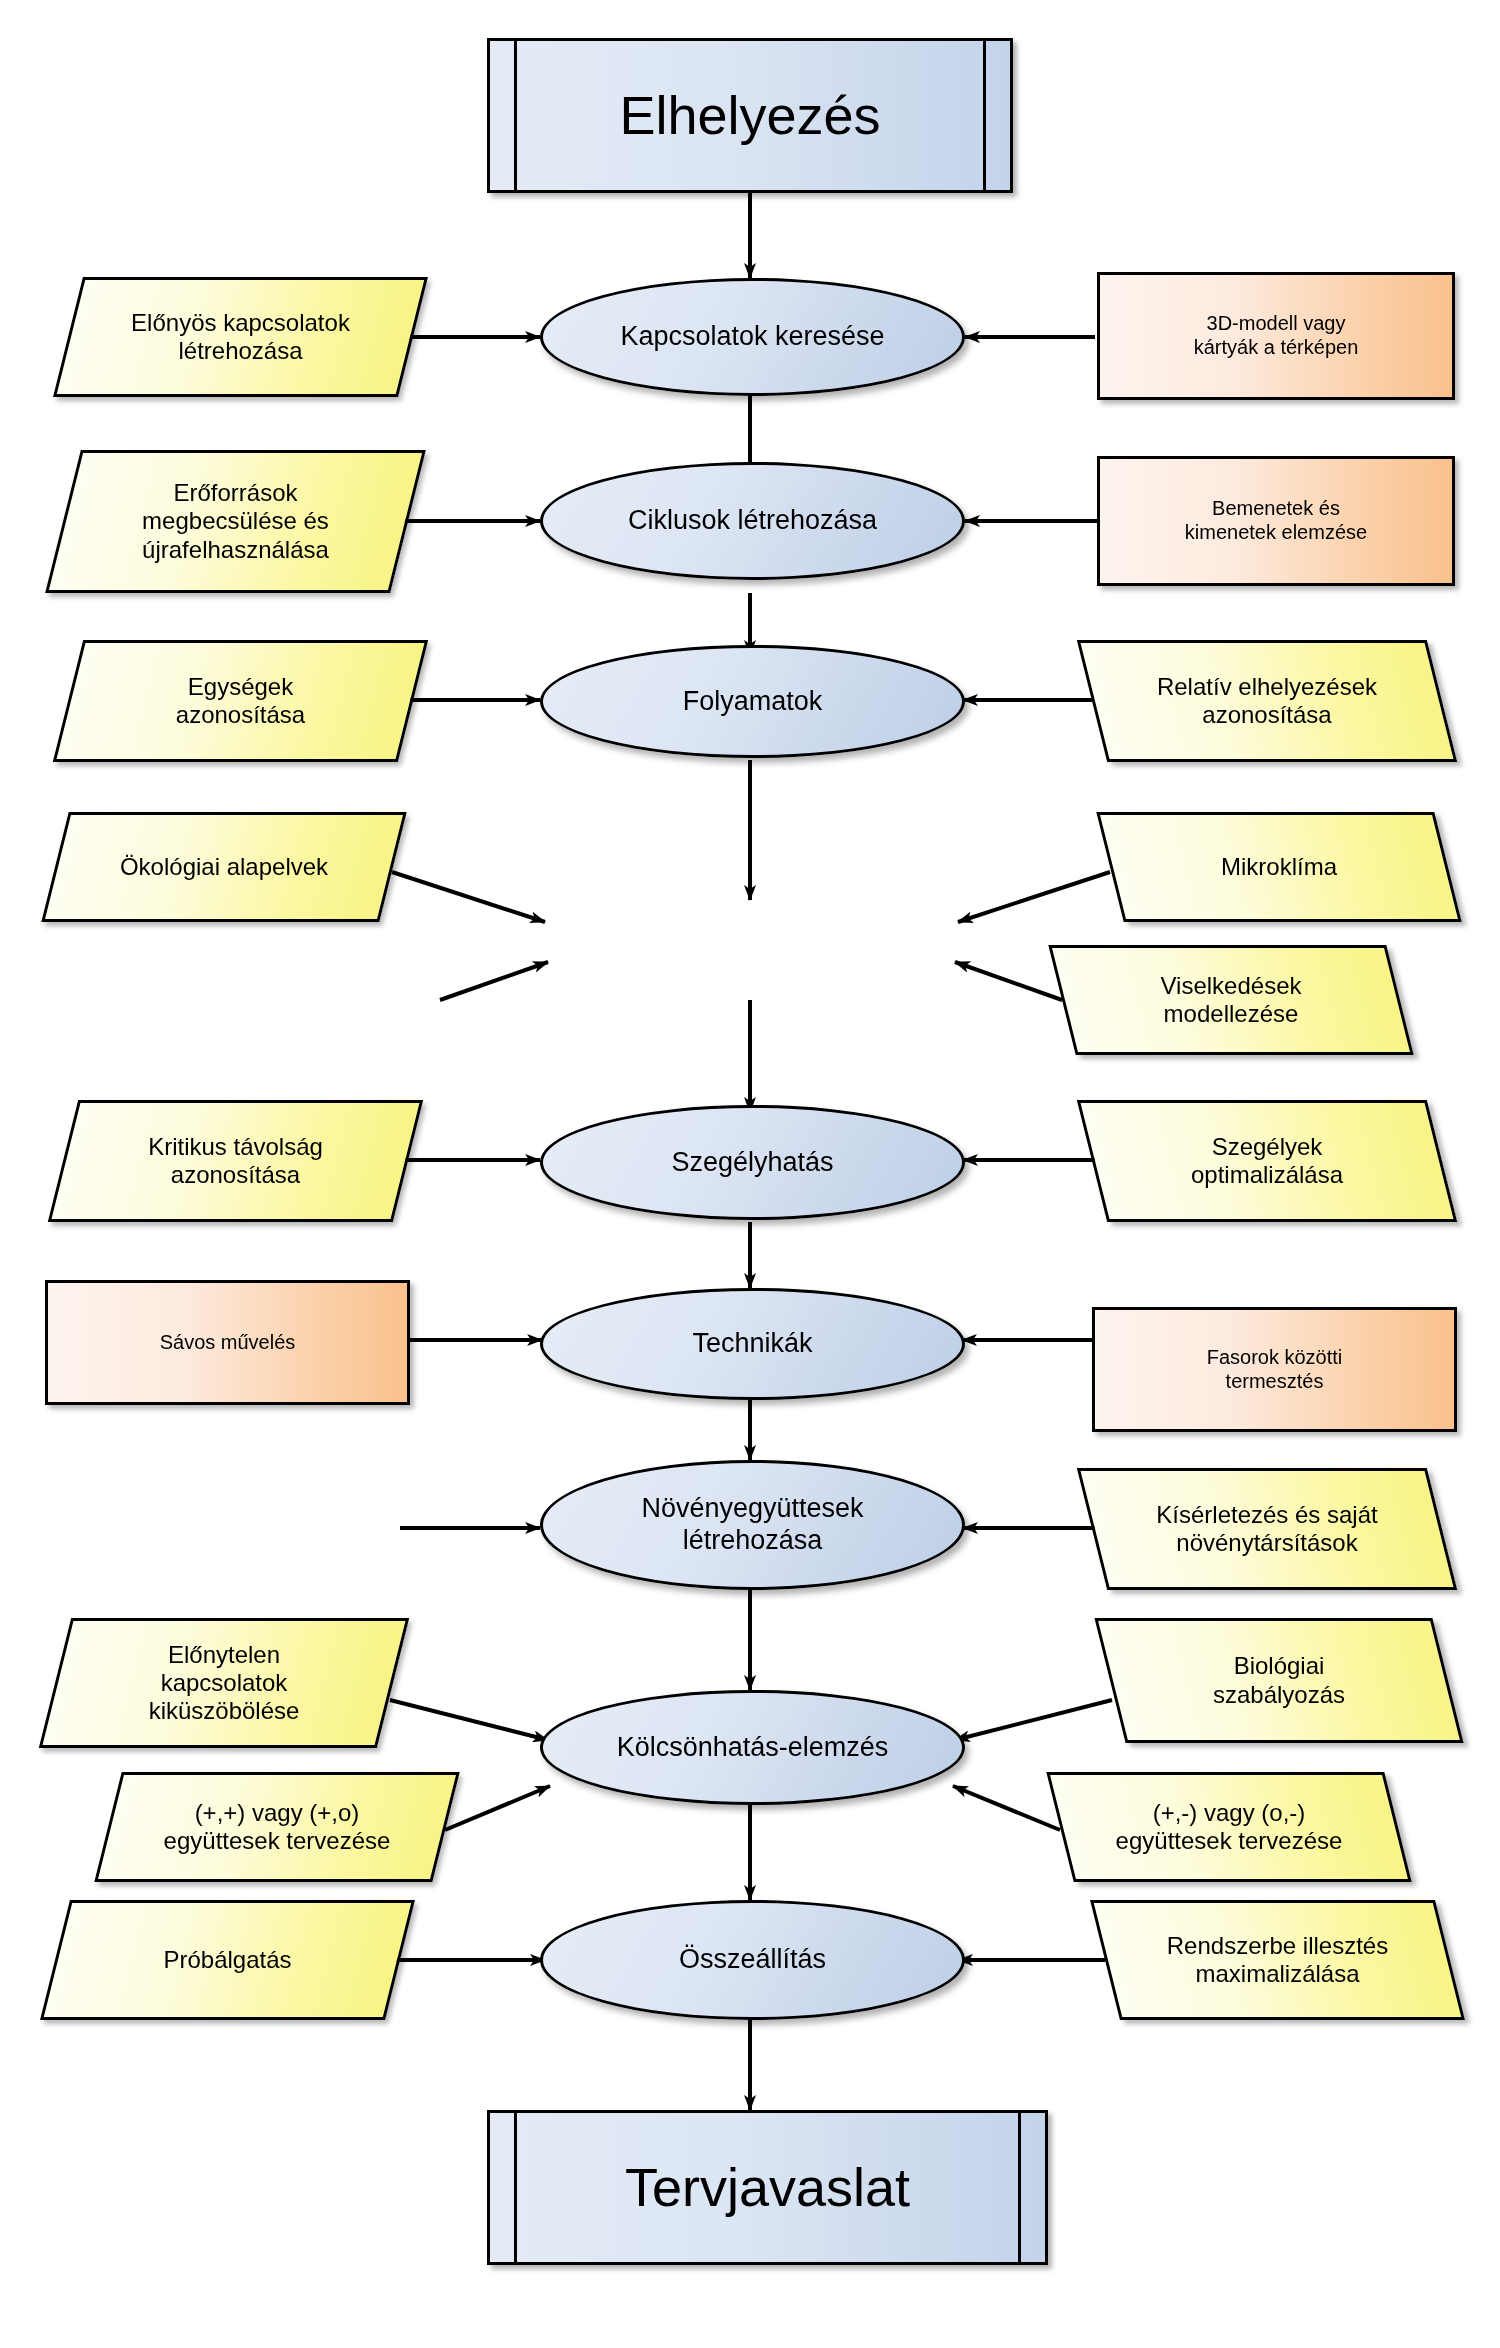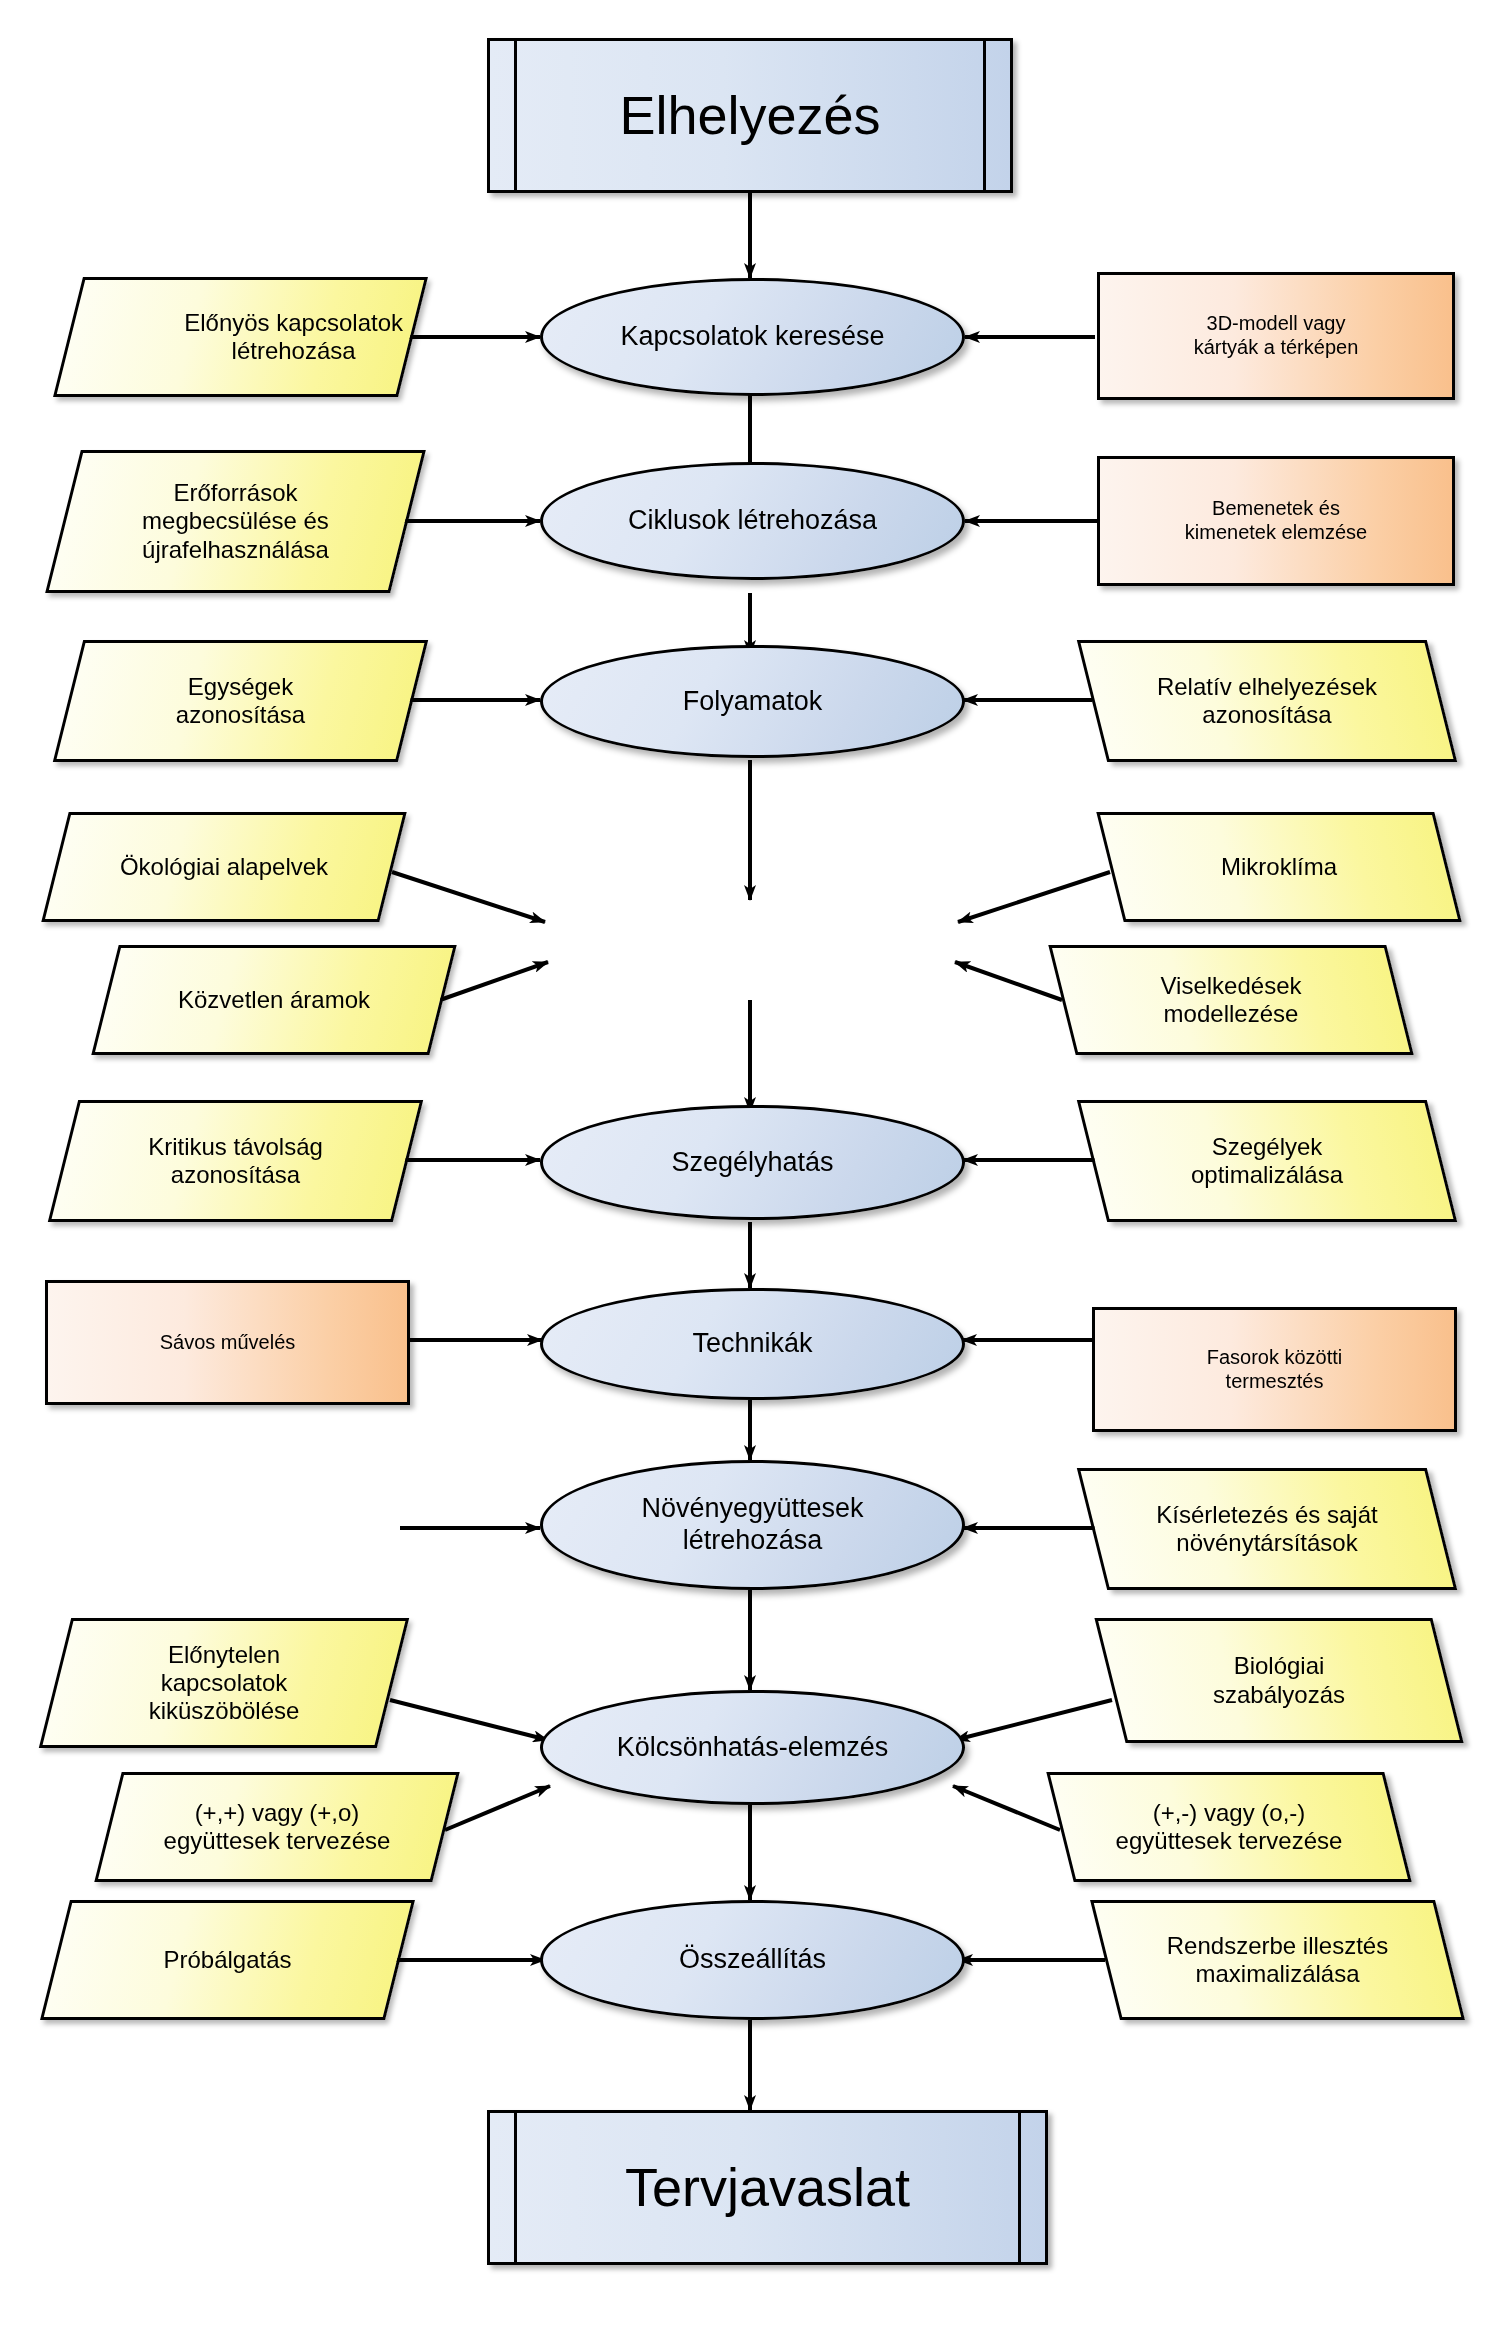--- a/index.html
+++ b/index.html
@@ -90,21 +90,21 @@
 
       <path d="M395,1960 L545,1960"></path>
       <path d="M1105,1960 L958,1960"></path>
     </g>
   </svg>
 
   <div class="node term" style="left:487px;top:38px;width:526px;height:155px;">
     <span class="lbl">Elhelyezés</span>
   </div>
 
-  <div class="node par left" style="left:68px;top:277px;width:345px;height:120px;justify-content:flex-end;">
+  <div class="node par left" style="left:68px;top:277px;width:345px;height:120px;">
     <span class="shape"></span>
     <span class="lbl">Előnyös kapcsolatok
 létrehozása</span>
   </div>
   <div class="node ell" style="left:540px;top:278px;width:425px;height:118px;">
     <span class="lbl">Kapcsolatok keresése</span>
   </div>
   <div class="node rect" style="left:1097px;top:272px;width:358px;height:128px;">
     <span class="lbl">3D-modell vagy
 kártyák a térképen</span>
@@ -135,24 +135,20 @@
   <div class="node par right" style="left:1092px;top:640px;width:350px;height:122px;">
     <span class="shape"></span>
     <span class="lbl">Relatív elhelyezések
 azonosítása</span>
   </div>
 
   <div class="node par left" style="left:55px;top:812px;width:338px;height:110px;">
     <span class="shape"></span>
     <span class="lbl">Ökológiai alapelvek</span>
   </div>
-  <div class="node par left" style="left:105px;top:945px;width:338px;height:110px;">
-    <span class="shape"></span>
-    <span class="lbl">Közvetlen áramok</span>
-  </div>
   <div class="node par right" style="left:1110px;top:812px;width:338px;height:110px;">
     <span class="shape"></span>
     <span class="lbl">Mikroklíma</span>
   </div>
   <div class="node par right" style="left:1062px;top:945px;width:338px;height:110px;">
     <span class="shape"></span>
     <span class="lbl">Viselkedések
 modellezése</span>
   </div>
 

